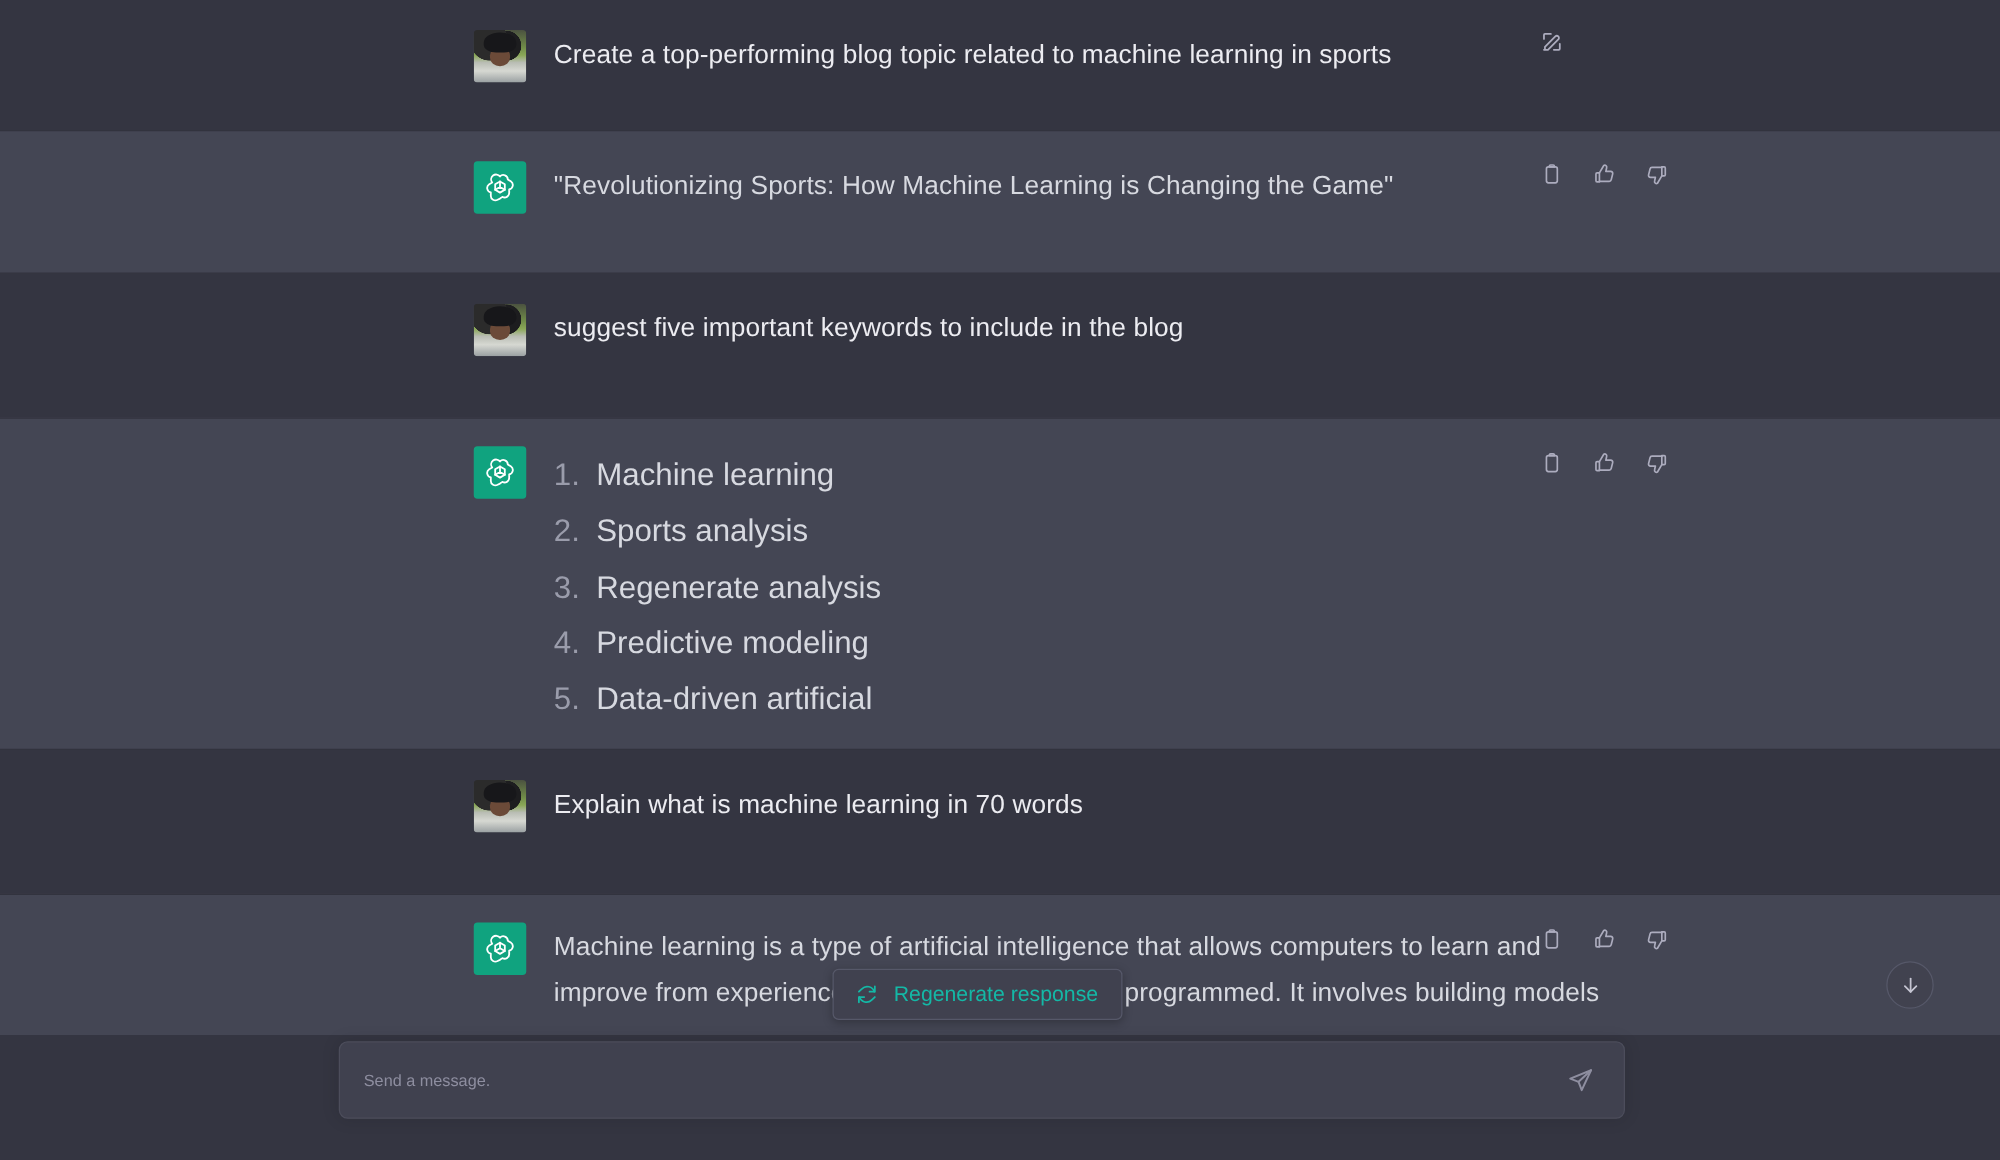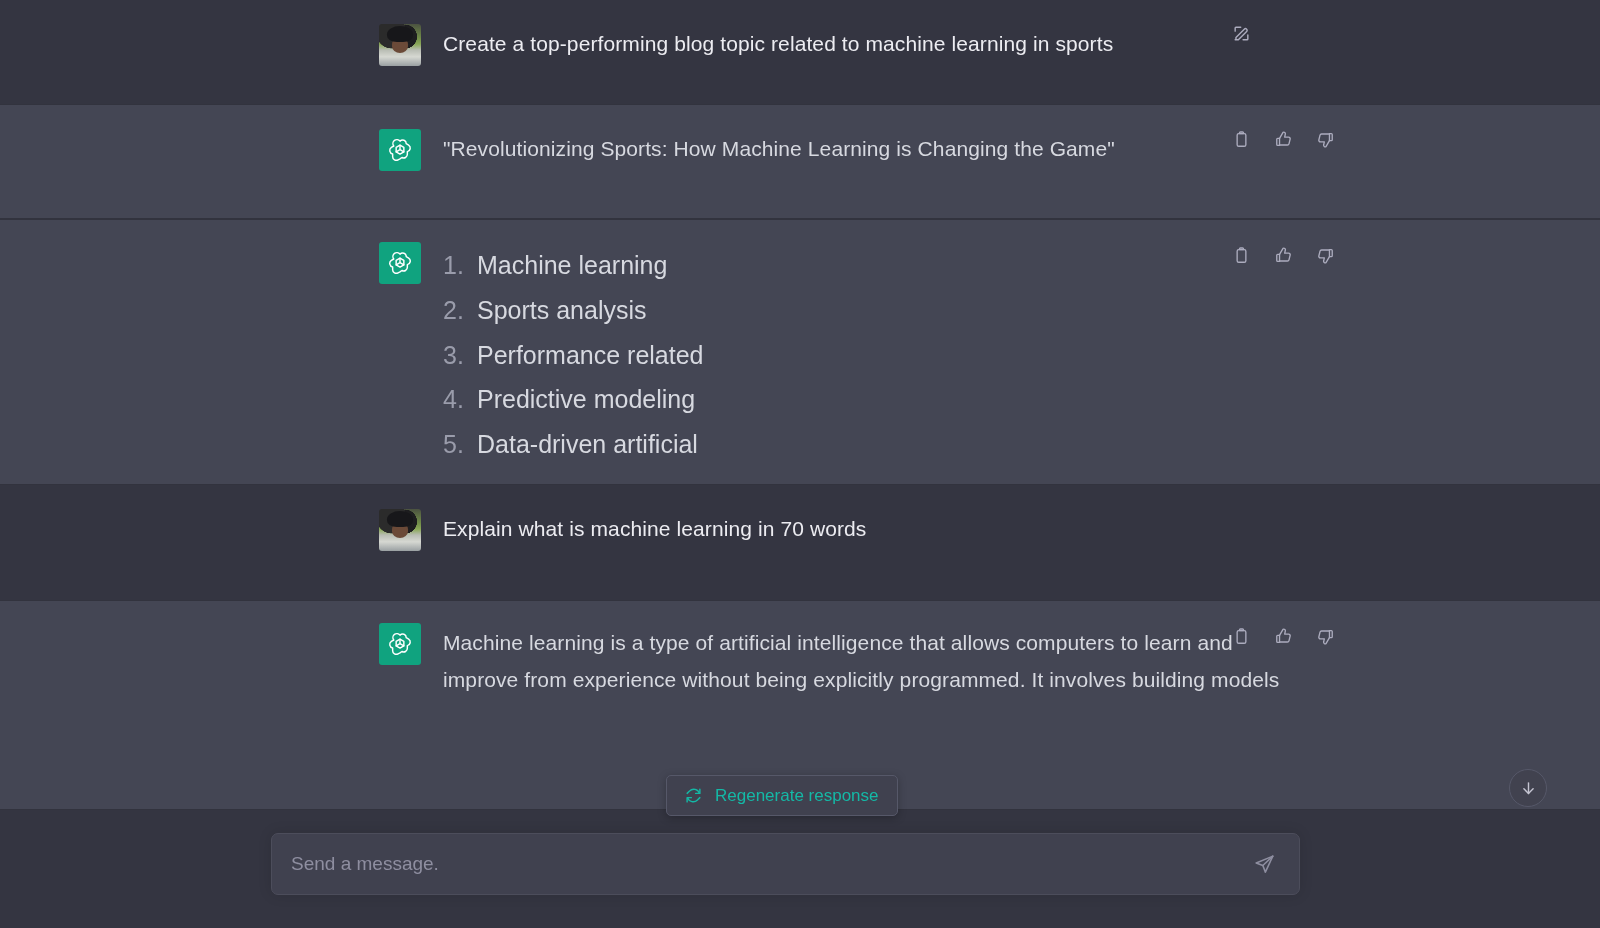--- a/index.html
+++ b/index.html
@@ -190,21 +190,21 @@
     padding: 0 20px 0 19px;
     box-shadow: 0 0 14px rgba(0,0,0,0.12);
     z-index: 60;
   }
   #composer input {
     flex: 1 1 auto;
     background: transparent;
     border: none;
     outline: none;
     color: #f9a8d4;
-    font-size: 19px;
+    font-size: 13px;
     font-family: "Liberation Sans", sans-serif;
   }
   #composer input::placeholder { color: #8e8ea0; opacity: 1; }
   #send-btn {
     width: 30px; height: 30px;
     background: none; border: none; cursor: pointer;
     color: #8e8ea0;
     display: flex; align-items: center; justify-content: center;
   }
   #send-btn svg { width: 21px; height: 21px; }
@@ -285,37 +285,47 @@
         </button>
         <button class="icon-btn" title="Bad response">
           <svg viewBox="0 0 24 24" fill="none" stroke="currentColor" stroke-width="1.7" stroke-linecap="round" stroke-linejoin="round">
             <path d="M17 13.5v-9h2.4a1.1 1.1 0 0 1 1.1 1.1v6.8a1.1 1.1 0 0 1-1.1 1.1z"></path>
             <path d="M17 13.5 12.6 21a2 2 0 0 1-2.9-2.3L10.5 15H5.6a2 2 0 0 1-2-2.5l1.5-6a2 2 0 0 1 2-1.5H17"></path>
           </svg>
         </button>
       </div>
     </div>
 
+    <div class="msg-row user" style="height:115px;">
+      <div class="msg-inner">
+        <div class="avatar-col">
+          <div class="avatar photo"></div>
+        </div>
+        <div class="content-col">
+          <div class="msg-text">suggest five important keywords to include in the blog</div>
+        </div>
+      </div>
+    </div>
 
     <div class="msg-row assistant" style="height:266px;">
       <div class="msg-inner" style="padding-top:22px;">
         <div class="avatar-col">
           <div class="avatar gpt">
             <svg viewBox="0 0 24 24" fill="none" stroke="#ffffff" stroke-width="1.25" stroke-linecap="round" stroke-linejoin="round">
               <path d="M12 4.4a3.1 3.1 0 0 1 5.35 2.17l2.05 1.18a3.1 3.1 0 0 1-1.1 5.62v2.37a3.1 3.1 0 0 1-4.65 2.69L12 19.6l-1.65.83A3.1 3.1 0 0 1 5.7 17.74v-2.37a3.1 3.1 0 0 1-1.1-5.62l2.05-1.18A3.1 3.1 0 0 1 12 4.4z"></path>
               <path d="M12 7.9 8.7 9.8v3.8L12 15.5l3.3-1.9V9.8L12 7.9z"></path>
               <path d="M12 7.9v3.8M12 11.7l3.3 1.9M12 11.7l-3.3 1.9"></path>
             </svg>
           </div>
         </div>
         <div class="content-col">
           <ol class="kw-list">
             <li>Machine learning</li>
             <li>Sports analysis</li>
-            <li>Performance related</li>
+            <li>Regenerate analysis</li>
             <li>Predictive modeling</li>
             <li>Data-driven artificial</li>
           </ol>
         </div>
       </div>
       <div class="actions assistant-actions" style="top:22px;">
         <button class="icon-btn" title="Copy">
           <svg viewBox="0 0 24 24" fill="none" stroke="currentColor" stroke-width="1.7" stroke-linecap="round" stroke-linejoin="round">
             <rect x="6.5" y="4.5" width="11" height="16" rx="2"></rect>
             <path d="M9.5 4.5V3.6a1.1 1.1 0 0 1 1.1-1.1h2.8a1.1 1.1 0 0 1 1.1 1.1v.9z"></path>

